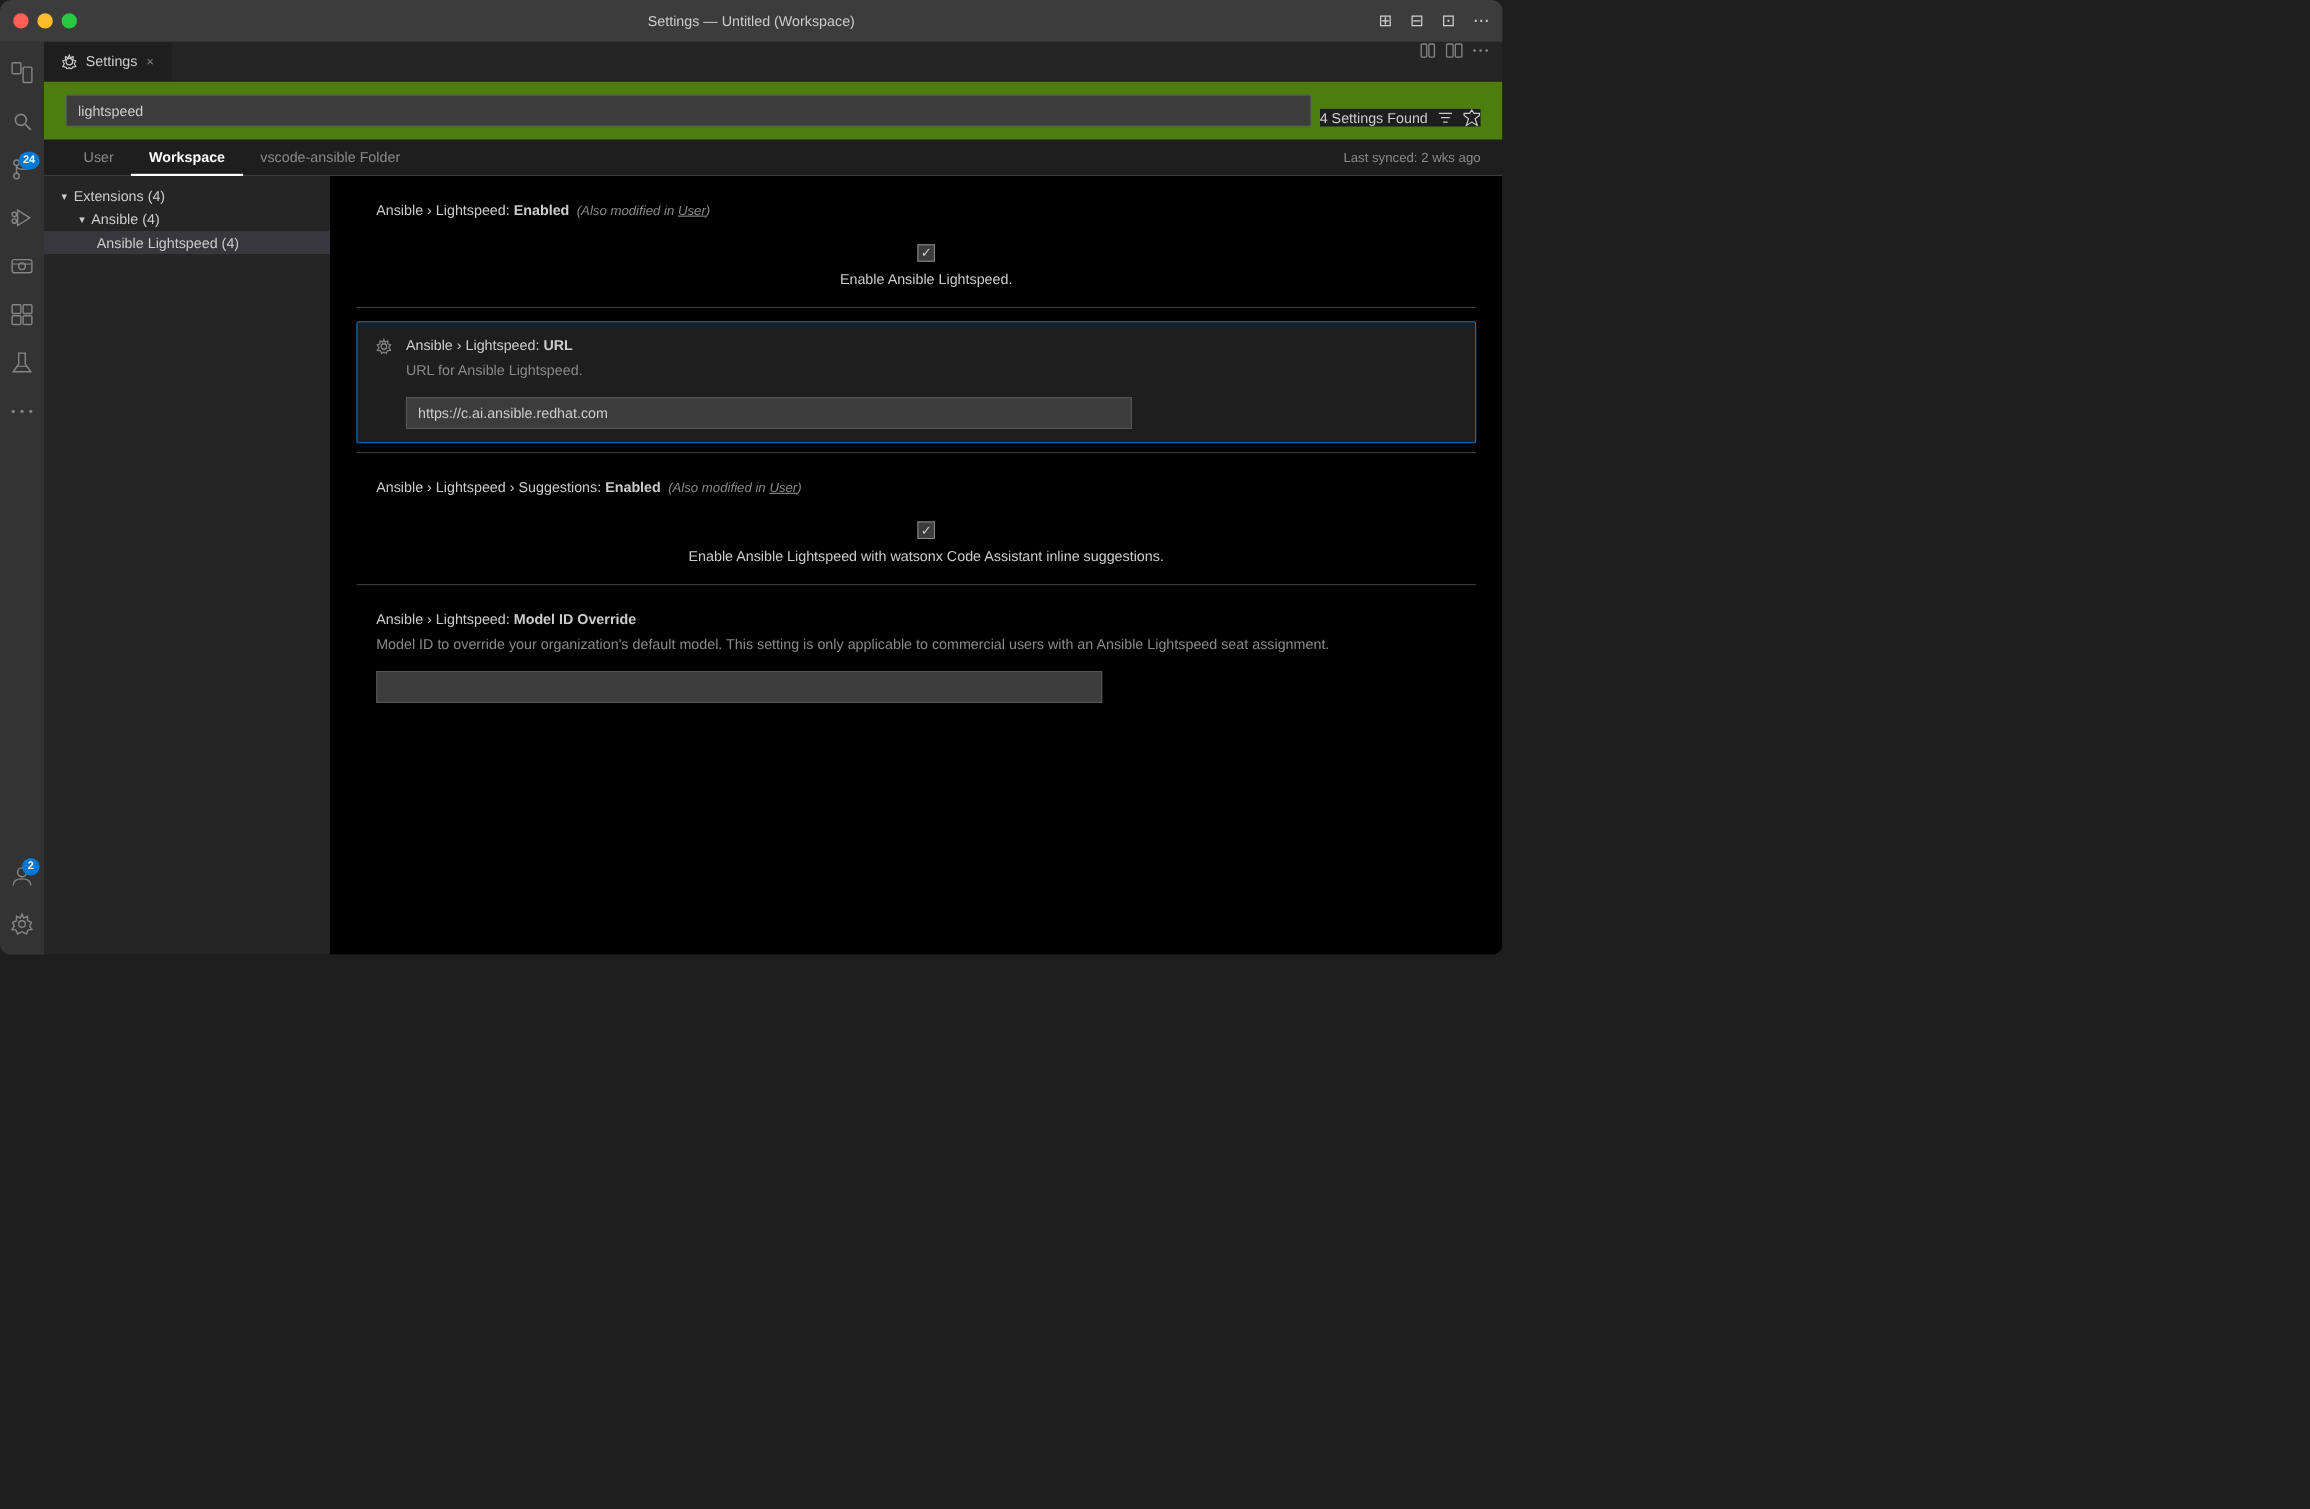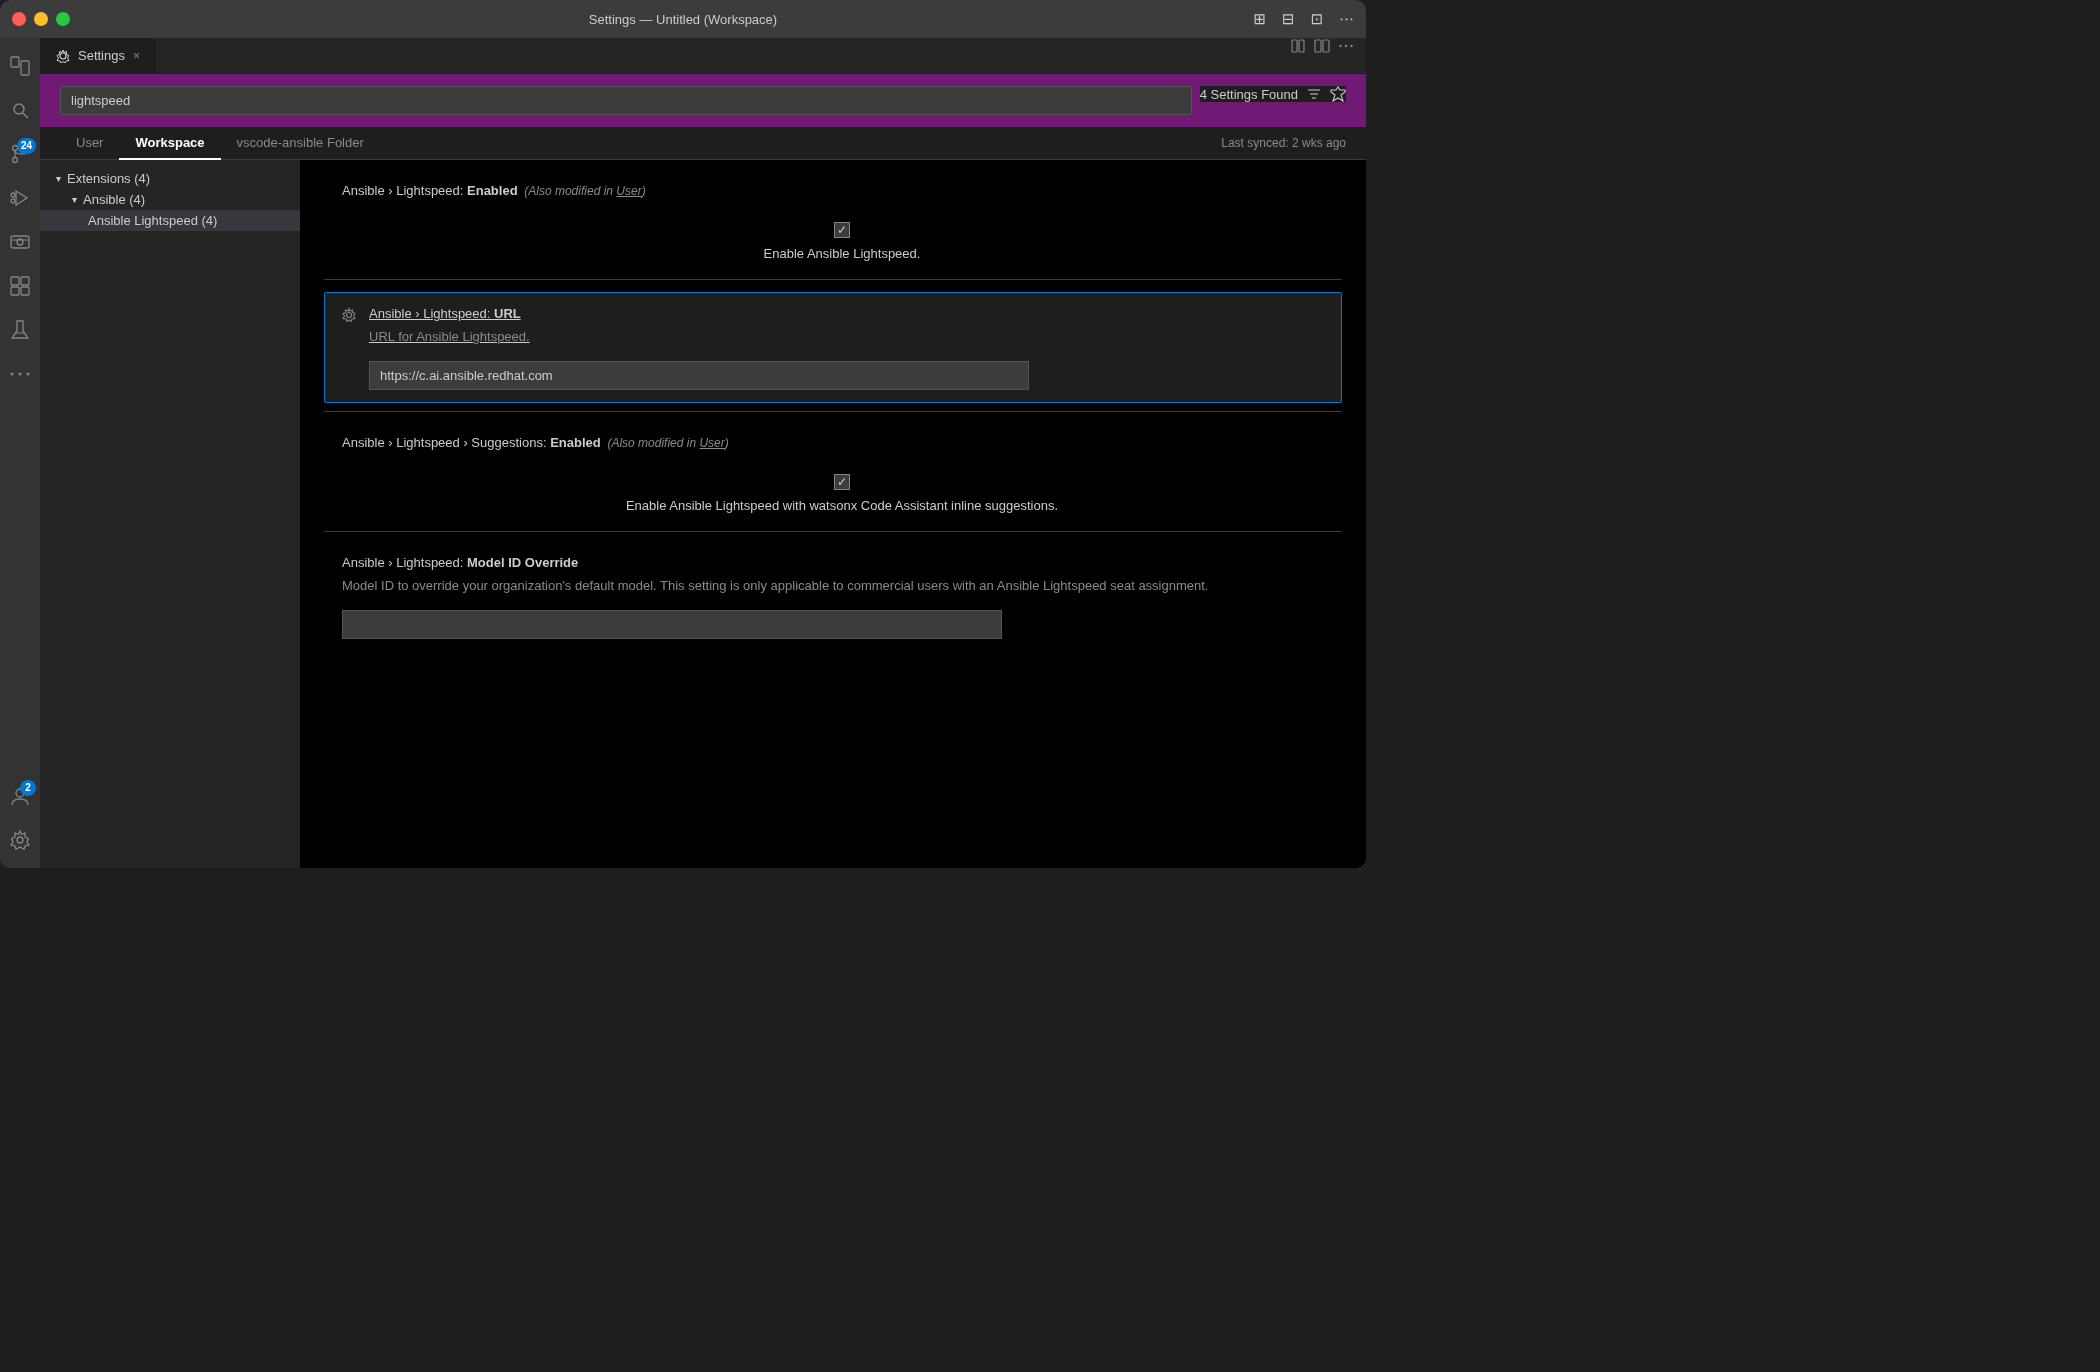--- a/index.html
+++ b/index.html
@@ -146,24 +146,24 @@
       flex: 1;
       display: flex;
       flex-direction: column;
       background: #1e1e1e;
       overflow: hidden;
     }
 
     
     .search-bar {
       display: flex;
-      align-items: flex-start;
+      align-items: flex-end;
       padding: 12px 20px;
       gap: 8px;
-      background: #701a75;
+      background: #4d7c0f;
     }
     .search-input-wrapper {
       flex: 1;
       position: relative;
     }
     .search-input {
       width: 100%;
       background: #3c3c3c;
       border: 1px solid #555;
       color: #cccccc;
@@ -530,21 +530,21 @@
 
           <div class="divider-line"></div>
 
           <div style="display:flex; gap:12px; align-items:flex-start; padding:12px 16px; border:1px solid #0078d4; border-radius:2px; margin-bottom:8px; background:#1e1e1e;">
             <div class="setting-gear">
               <svg width="16" height="16" viewBox="0 0 16 16" fill="none">
                 <circle cx="8" cy="8" r="2.5" stroke="#858585" stroke-width="1.2" fill="none"></circle>
                 <path d="M8 1.5 L9 4 L11.5 3 L11.5 5.5 L14 6.5 L12.5 9 L14 11.5 L11 12 L10 14.5 L8 13 L6 14.5 L5 12 L2 11.5 L3.5 9 L2 6.5 L4.5 5.5 L4.5 3 L7 4 Z" stroke="#858585" stroke-width="1.1" fill="none"></path>
               </svg>
             </div>
-            <div style="flex:1;text-decoration:underline;">
+            <div style="flex:1;">
               <div class="setting-title">
                 <span class="path">Ansible › Lightspeed: </span><span class="bold">URL</span>
               </div>
               <div class="setting-desc">URL for Ansible Lightspeed.</div>
               <input class="setting-input" type="text" value="https://c.ai.ansible.redhat.com" style="">
             </div>
           </div>
 
           <div class="divider-line"></div>
 

